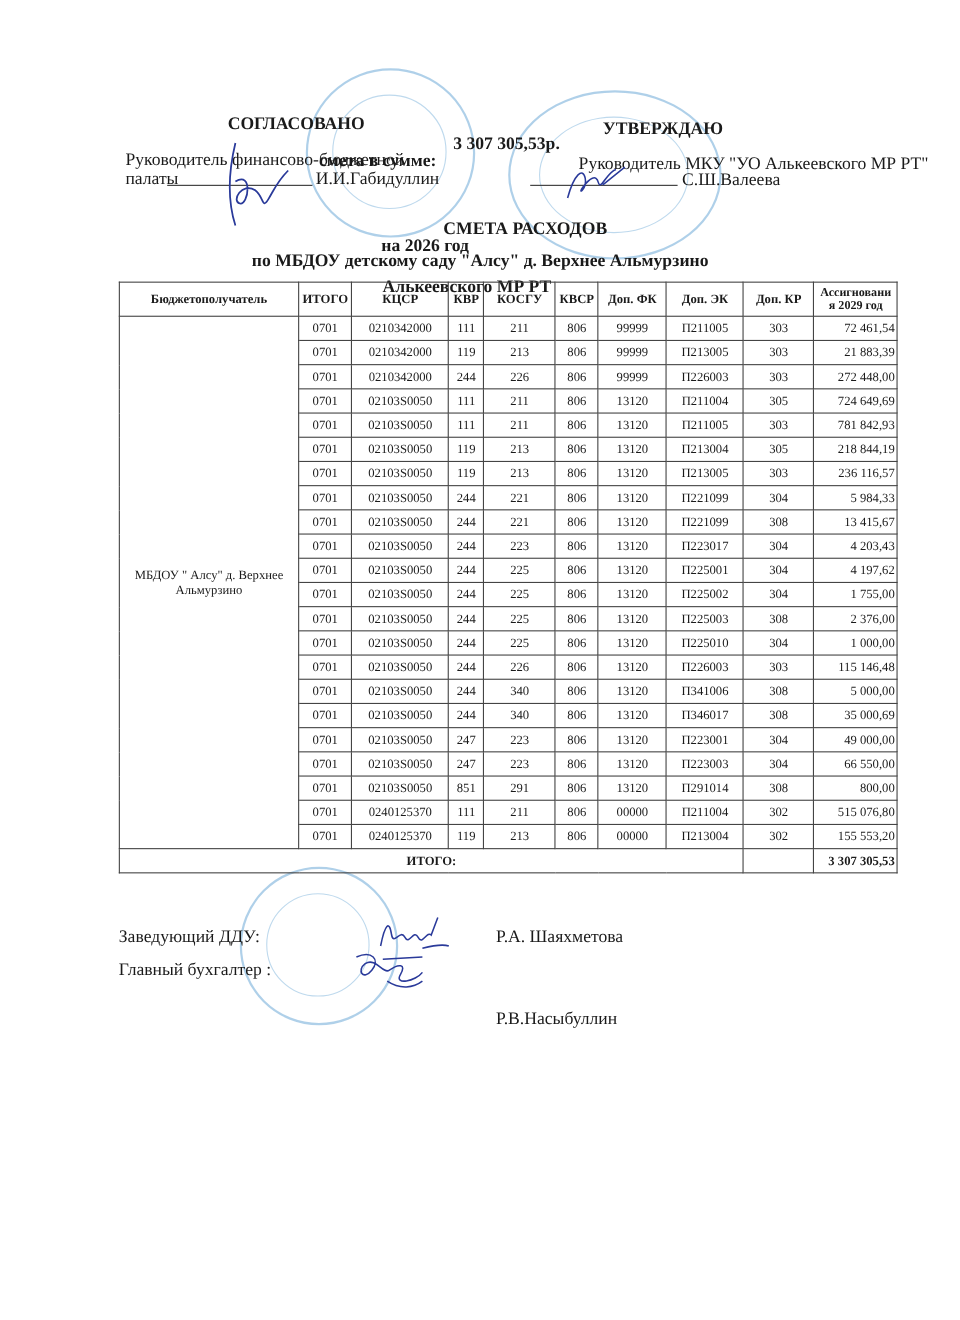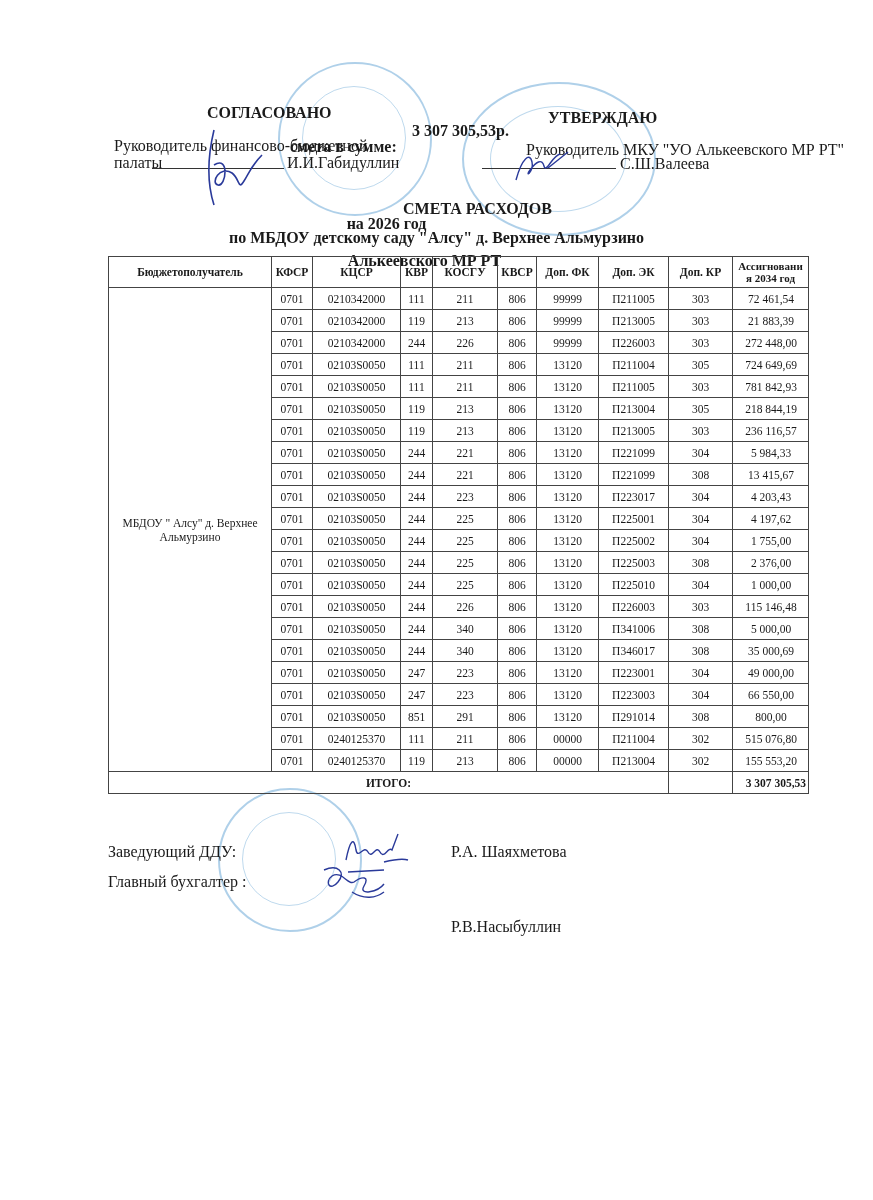--- a/index.html
+++ b/index.html
@@ -20,21 +20,21 @@
   table.grid {
     position: absolute; left: 108px; top: 256px; border-collapse: collapse;
     font-size: 11.5px; table-layout: fixed;
   }
   table.grid td, table.grid th {
     border: 1px solid #444; padding: 0 3px; height: 21px; white-space: nowrap; overflow: hidden;
   }
   table.grid th { font-weight: bold; height: 30px; font-size: 11.5px; text-align: center; }
   table.grid th.wrap { white-space: normal; line-height: 12px; font-size: 11px; }
   table.grid td { text-align: center; }
-  table.grid td.amt { padding-right: 2px; }
+  table.grid td.amt { text-align: right; padding-right: 2px; }
   table.grid td.recipient { white-space: normal; text-align: center; vertical-align: middle; line-height: 14px; font-size: 11.5px; }
   table.grid td.total-label { font-weight: bold; text-align: center; }
   table.grid td.total-amt { font-weight: bold; text-align: right; padding-right: 2px; }
 
   .sig { position: absolute; }
 </style>
 </head>
 <body>
 
 <div class="stamp" style="left:278px; top:62px; width:150px; height:150px;">
@@ -80,29 +80,29 @@
       <col style="width:65px">
     <col style="width:39px">
       <col style="width:62px">
       <col style="width:70px">
       <col style="width:64px">
       <col style="width:76px">
   </colgroup>
   <thead>
     <tr>
       <th>Бюджетополучатель</th>
-      <th>КФСР</th>
+      <th>ИТОГО</th>
       <th>КЦСР</th>
       <th>КВР</th>
       <th>КОСГУ</th>
       <th>КВСР</th>
       <th>Доп. ФК</th>
       <th>Доп. ЭК</th>
       <th>Доп. КР</th>
-      <th class="wrap">Ассигновани я   2034 год</th>
+      <th class="wrap">Ассигновани я   2029 год</th>
     </tr>
   </thead>
   <tbody id="tbody">
       <tr>
         <td class="recipient" rowspan="22">МБДОУ " Алсу" д. Верхнее Альмурзино</td>
         <td>0701</td>
         <td>0210342000</td>
         <td>111</td>
         <td>211</td>
         <td>806</td>

